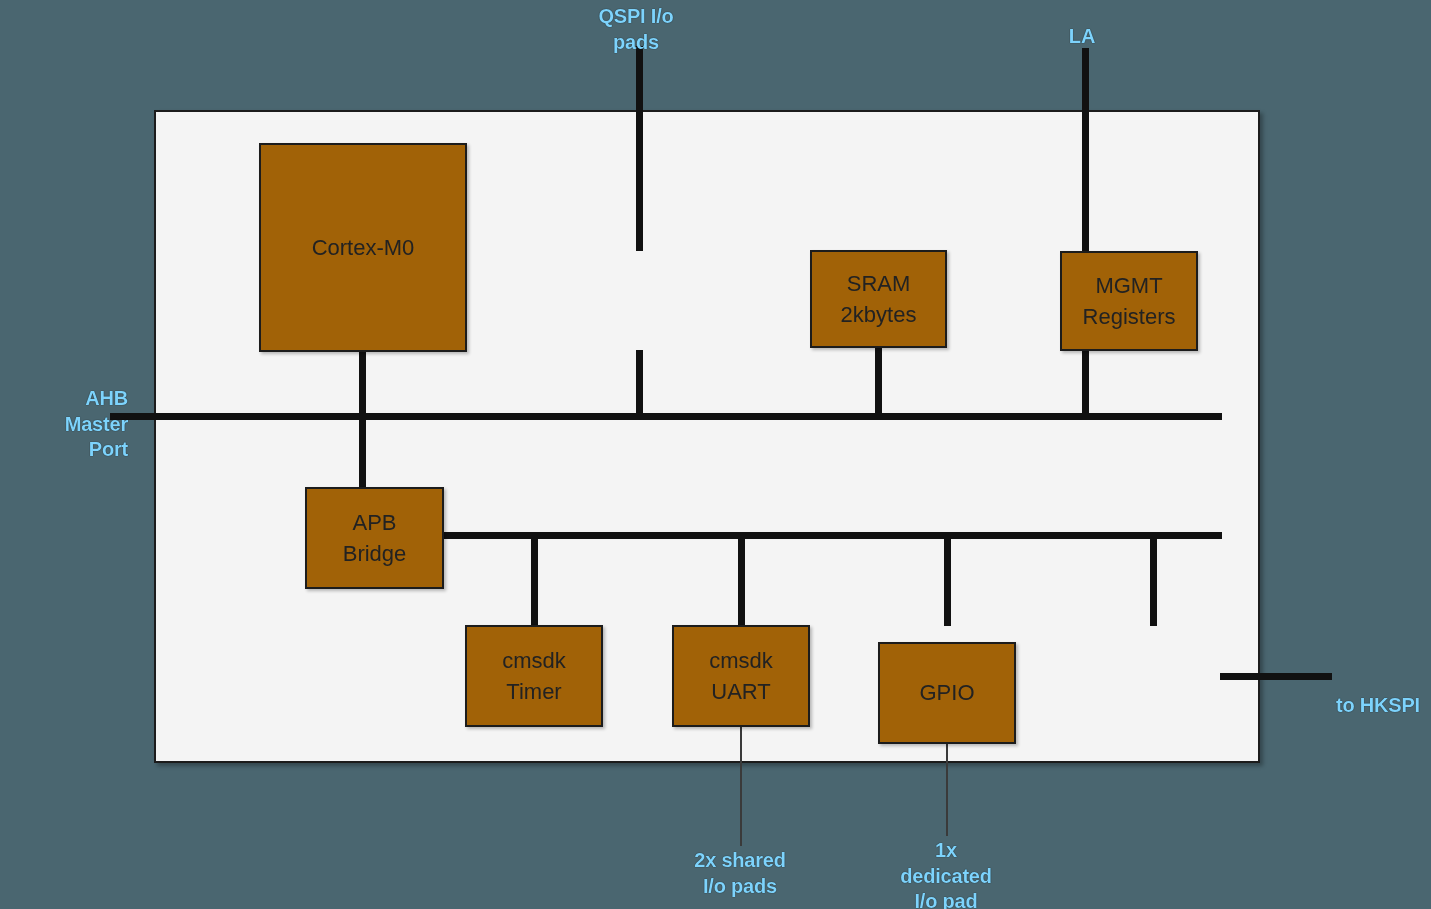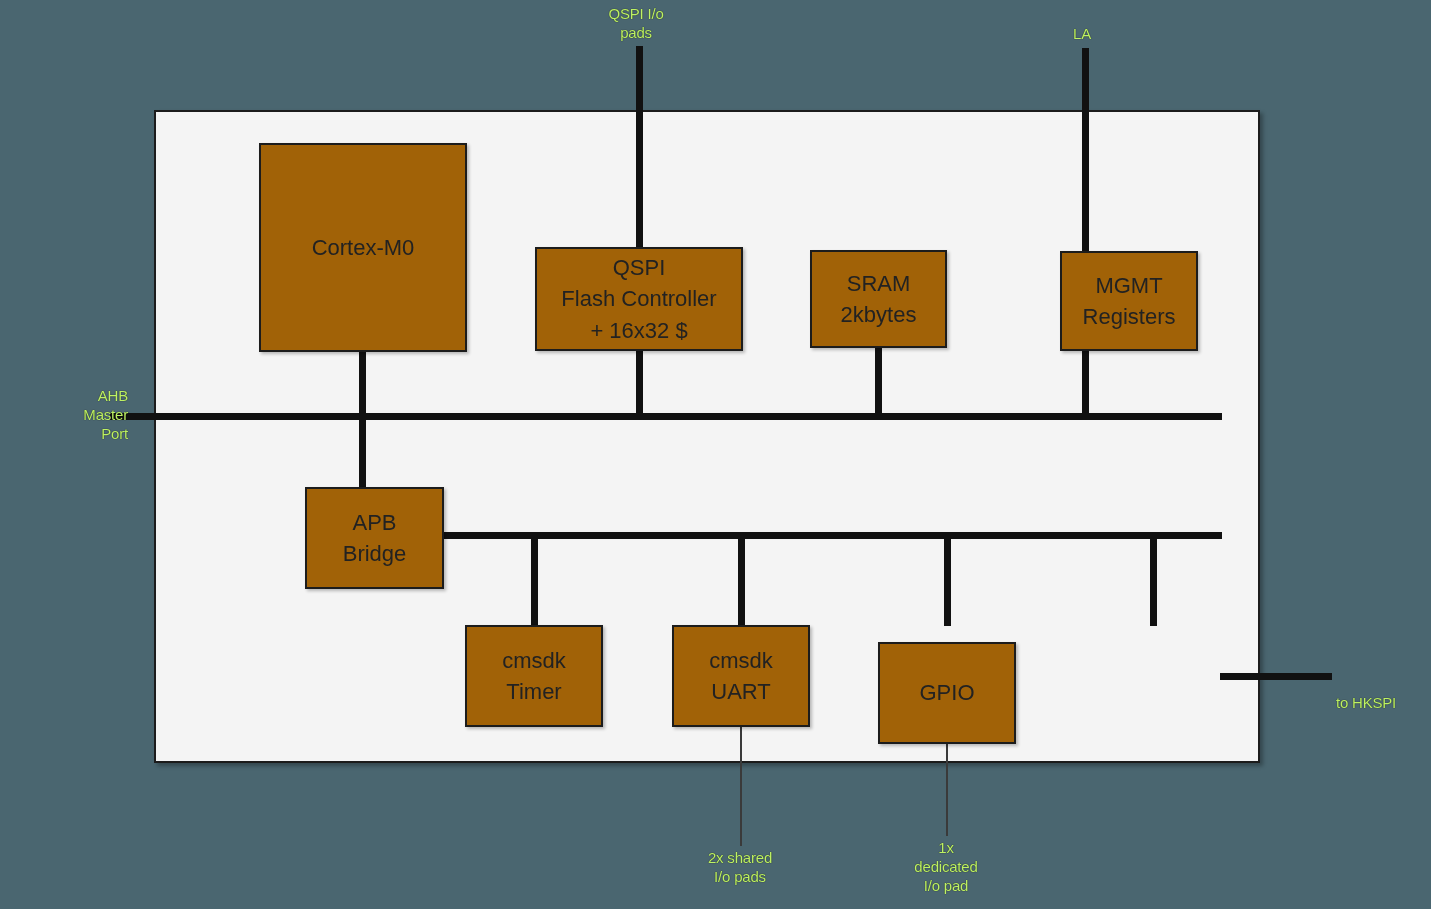--- a/index.html
+++ b/index.html
@@ -53,23 +53,23 @@
     background: #111;
     z-index: 3;
   }
   .wire.thick-h { height: 7px; }
   .wire.thick-v { width: 7px; }
   .wire.thin-v  { width: 2px; background: #3a3a3a; }
 
   
   .ext-lbl {
     position: absolute;
-    color: #bef264;
-    font-weight: normal;
-    font-size: 15px;
+    color: #7dd3fc;
+    font-weight: bold;
+    font-size: 20px;
     line-height: 1.28;
     text-align: center;
     white-space: pre-line;
     letter-spacing: -0.2px;
     z-index: 8;
     text-shadow: 0 0 1px #000;
   }
   .ext-lbl.left  { text-align: right; }
   .ext-lbl.right { text-align: left; }
 </style>
@@ -105,25 +105,20 @@
   <div class="wire thick-v" style="left:738px; top:532px; height:94px;"></div>
   <div class="wire thick-v" style="left:944px; top:532px; height:94px;"></div>
   <div class="wire thick-v" style="left:1150px; top:532px; height:94px;"></div>
 
   <div class="wire thick-h" style="left:1220px; top:673px; width:44px;"></div>
 
   <div class="blk" style="left:259px; top:143px; width:208px; height:209px;">
     <span class="lbl">Cortex-M0</span>
   </div>
 
-  <div class="blk" style="left:535px; top:247px; width:208px; height:104px;">
-    <span class="lbl">QSPI
-Flash Controller
-+ 16x32 $</span>
-  </div>
 
   <div class="blk" style="left:810px; top:250px; width:137px; height:98px;">
     <span class="lbl">SRAM
 2kbytes</span>
   </div>
 
   <div class="blk" style="left:1060px; top:251px; width:138px; height:100px;">
     <span class="lbl">MGMT
 Registers</span>
   </div>

